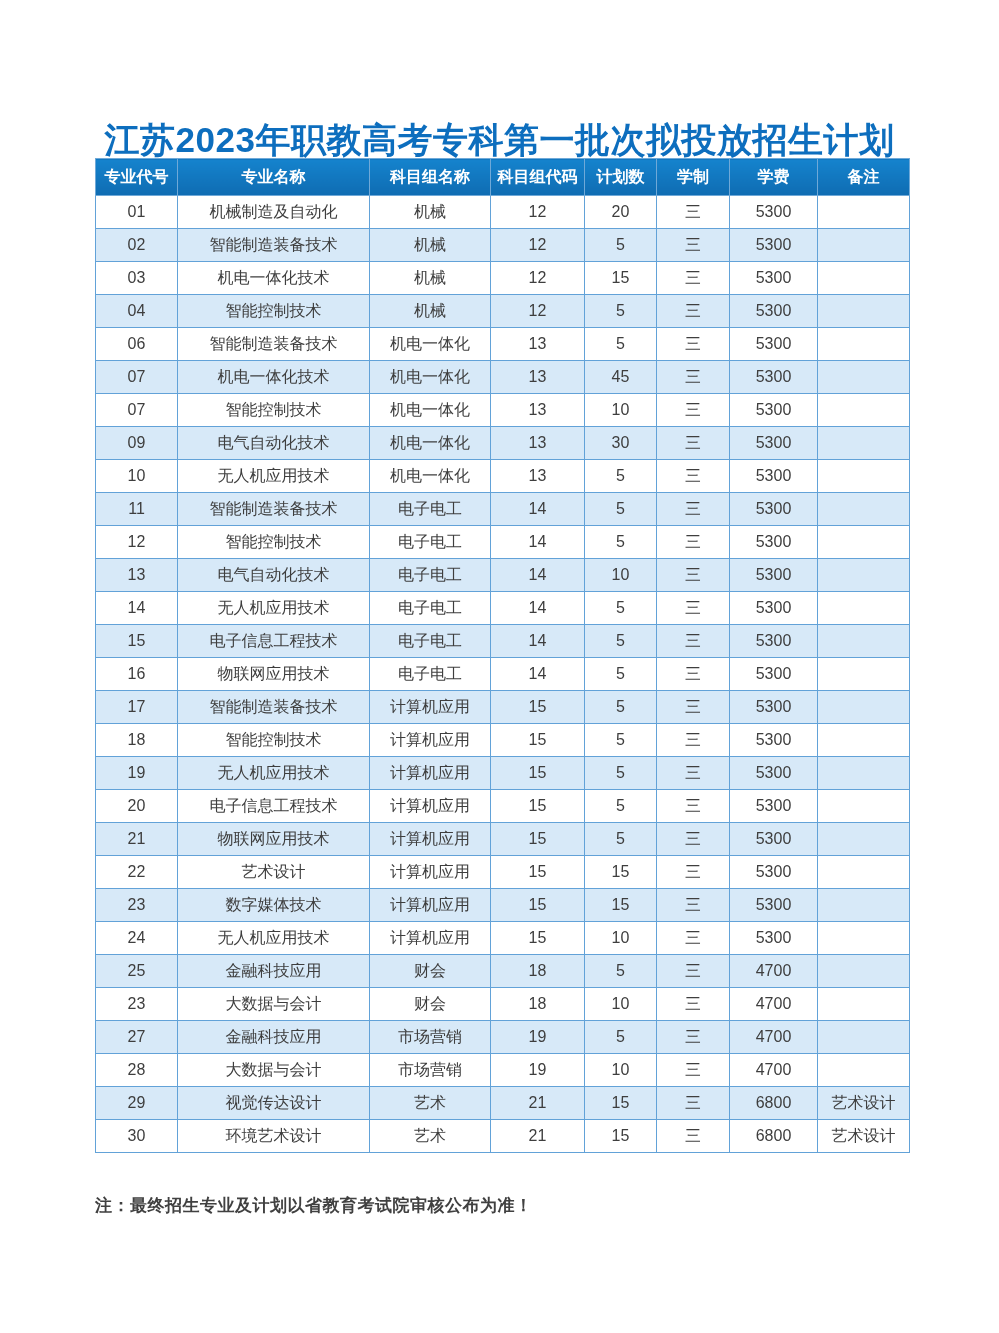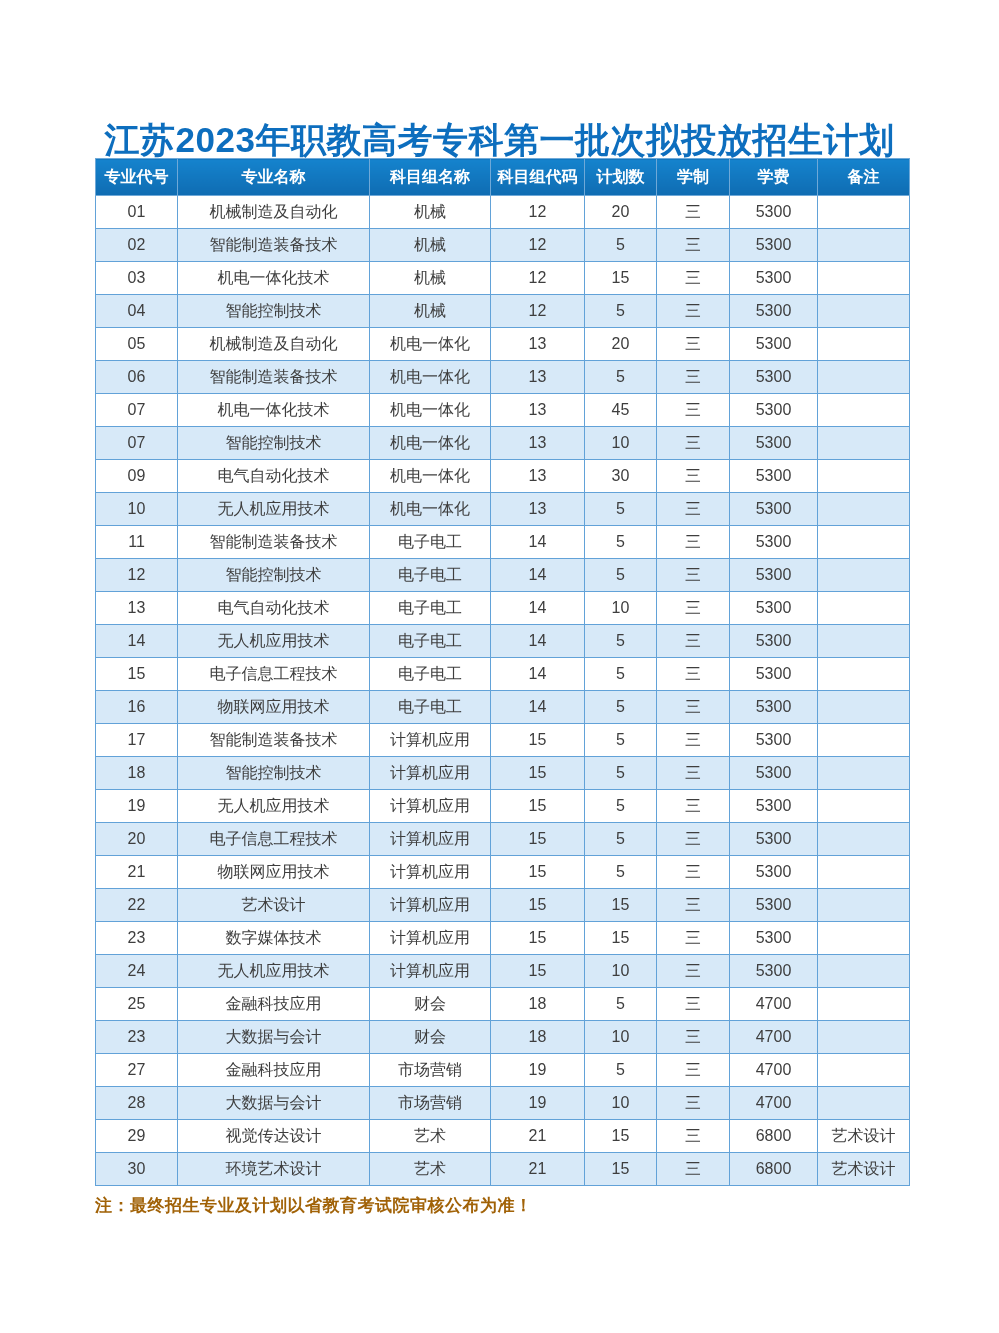--- a/index.html
+++ b/index.html
@@ -64,21 +64,21 @@
   }
   table.plan-table tbody tr:nth-child(even) td {
     background: #d7e9f8;
   }
   .footer-note {
     position: absolute;
     top: 1194px;
     left: 95px;
     font-size: 17px;
     font-weight: bold;
-    color: #a16207;
+    color: #404040;
     letter-spacing: 0.5px;
   }
 </style>
 </head>
 <body>
 
 <div class="page">
 
   <div class="page-title">江苏2023年职教高考专科第一批次拟投放招生计划</div>
 
@@ -141,30 +141,20 @@
             <td>04</td>
             <td>智能控制技术</td>
             <td>机械</td>
             <td>12</td>
             <td>5</td>
             <td>三</td>
             <td>5300</td>
             <td></td>
           </tr>
           <tr>
-            <td>05</td>
-            <td>机械制造及自动化</td>
-            <td>机电一体化</td>
-            <td>13</td>
-            <td>20</td>
-            <td>三</td>
-            <td>5300</td>
-            <td></td>
-          </tr>
-          <tr>
             <td>06</td>
             <td>智能制造装备技术</td>
             <td>机电一体化</td>
             <td>13</td>
             <td>5</td>
             <td>三</td>
             <td>5300</td>
             <td></td>
           </tr>
           <tr>

